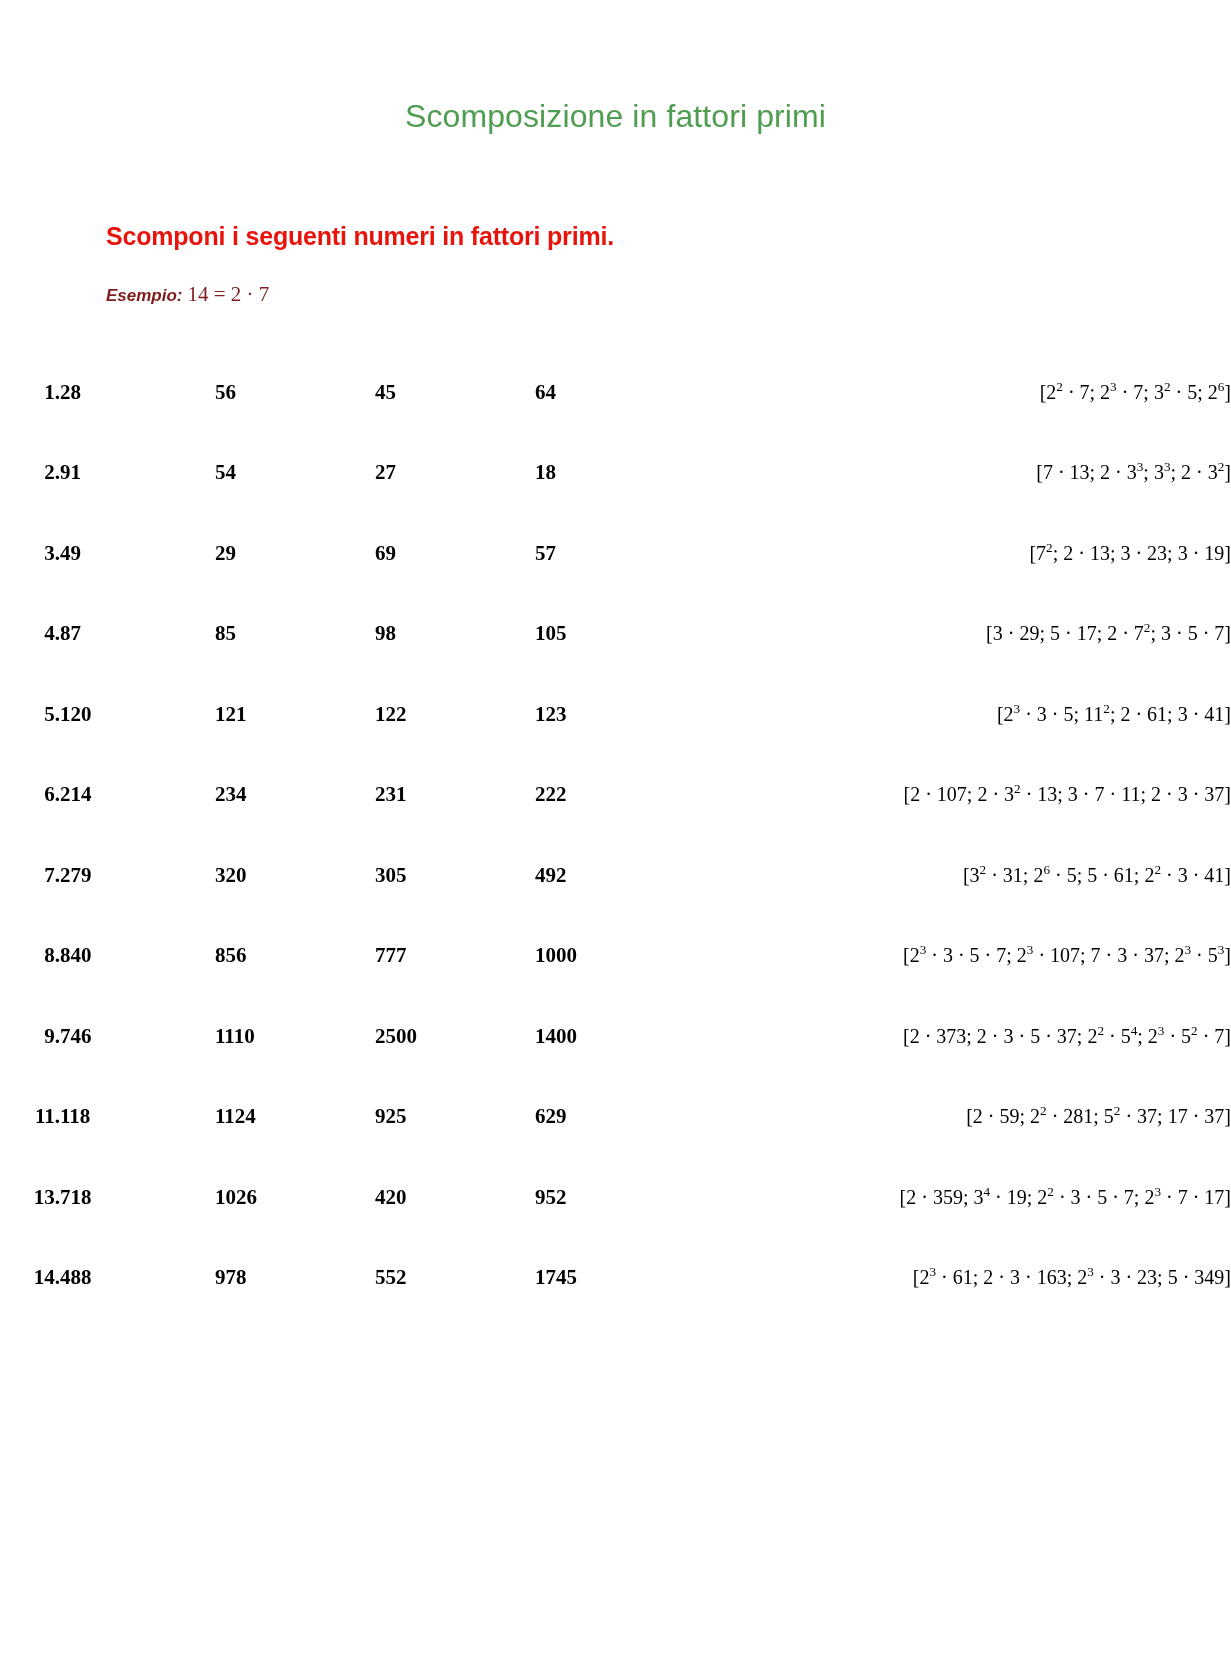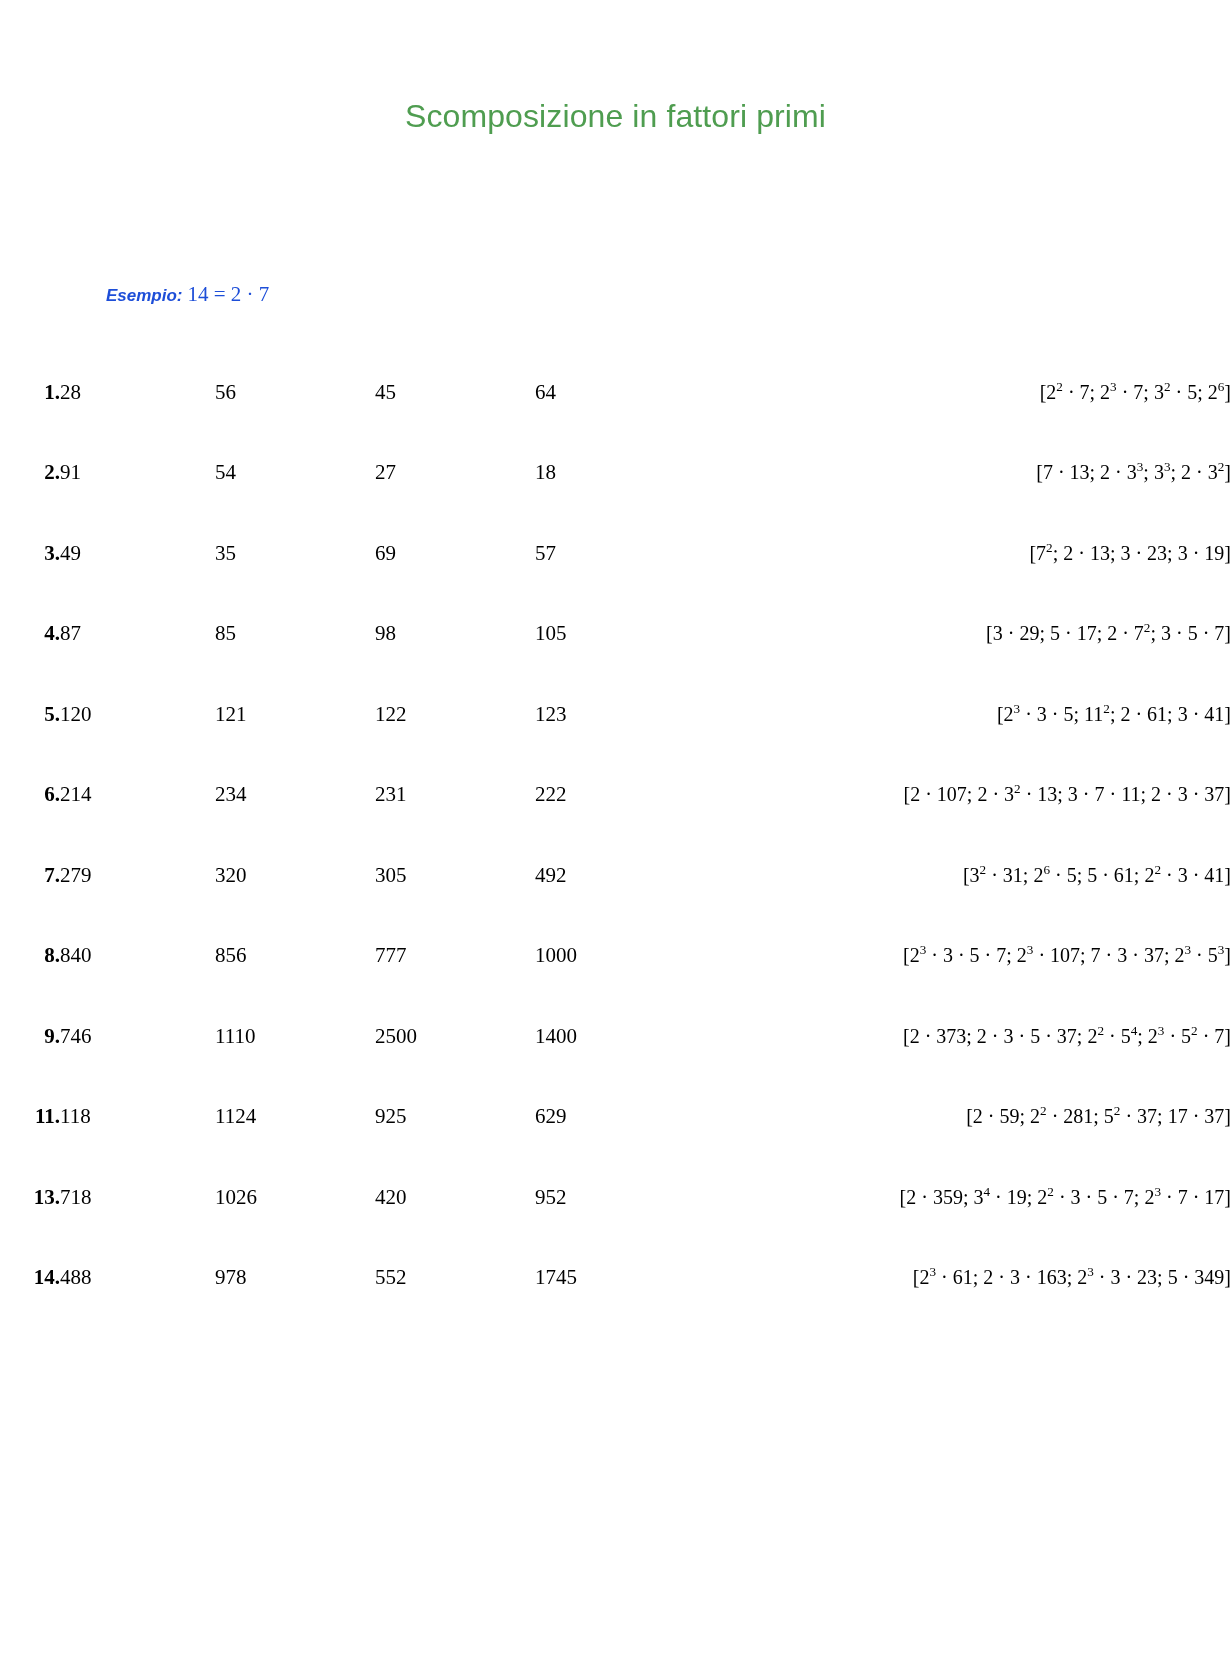--- a/index.html
+++ b/index.html
@@ -46,21 +46,21 @@
     color: #e8140c;
     letter-spacing: -0.2px;
   }
 
   
   .example-line {
     position: absolute;
     left: 106px;
     top: 282px;
     font-size: 19px;
-    color: #1d4ed8;
+    color: #7f1d1d;
     white-space: nowrap;
   }
   .example-label {
     font-family: "Liberation Sans", sans-serif;
     font-weight: bold;
     font-style: italic;
     font-size: 17px;
   }
   .example-math {
     font-family: "Liberation Serif", serif;
@@ -95,20 +95,21 @@
     padding-right: 0;
   }
   .col-idx .idxnum {
     font-family: "Liberation Serif", serif;
     font-weight: bold;
     font-size: 21px;
   }
   .col-n {
     font-size: 21px;
     text-align: left;
+    font-weight: bold;
   }
   .col-n1 { width: 155px; padding-left: 13px; }
   .col-n2 { width: 160px; }
   .col-n3 { width: 160px; }
   .col-n4 { width: 1px; white-space: nowrap; }
   .col-ans {
     text-align: right;
     padding-right: 180px;
     font-size: 20px;
     color: #6d9eeb;
@@ -124,20 +125,21 @@
     line-height: 0;
   }
 </style>
 </head>
 <body>
 
 <div class="page">
 
   <div class="doc-title">Scomposizione in fattori primi</div>
 
+  <div class="section-heading">Scomponi i seguenti numeri in fattori primi.</div>
 
   <div class="example-line">
     <span class="example-label">Esempio:</span><span class="example-math">14 = 2 · 7</span>
   </div>
 
   <table class="ex-table">
     <tbody id="ex-body">
         <tr>
           <td class="col-idx"><span class="idxnum">1.</span></td>
           <td class="col-n col-n1">28</td>
@@ -150,21 +152,21 @@
           <td class="col-idx"><span class="idxnum">2.</span></td>
           <td class="col-n col-n1">91</td>
           <td class="col-n col-n2">54</td>
           <td class="col-n col-n3">27</td>
           <td class="col-n col-n4">18</td>
           <td class="col-ans"><span class="ans-inner">[7 · 13; 2 · 3<sup>3</sup>; 3<sup>3</sup>; 2 · 3<sup>2</sup>]</span></td>
         </tr>
         <tr>
           <td class="col-idx"><span class="idxnum">3.</span></td>
           <td class="col-n col-n1">49</td>
-          <td class="col-n col-n2">35</td>
+          <td class="col-n col-n2">29</td>
           <td class="col-n col-n3">69</td>
           <td class="col-n col-n4">57</td>
           <td class="col-ans"><span class="ans-inner">[7<sup>2</sup>; 2 · 13; 3 · 23; 3 · 19]</span></td>
         </tr>
         <tr>
           <td class="col-idx"><span class="idxnum">4.</span></td>
           <td class="col-n col-n1">87</td>
           <td class="col-n col-n2">85</td>
           <td class="col-n col-n3">98</td>
           <td class="col-n col-n4">105</td>

